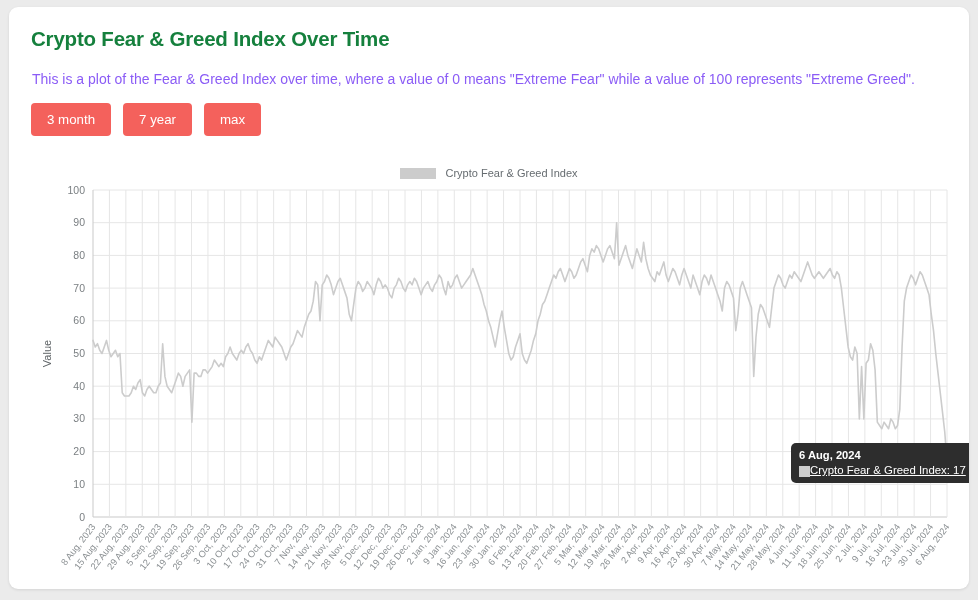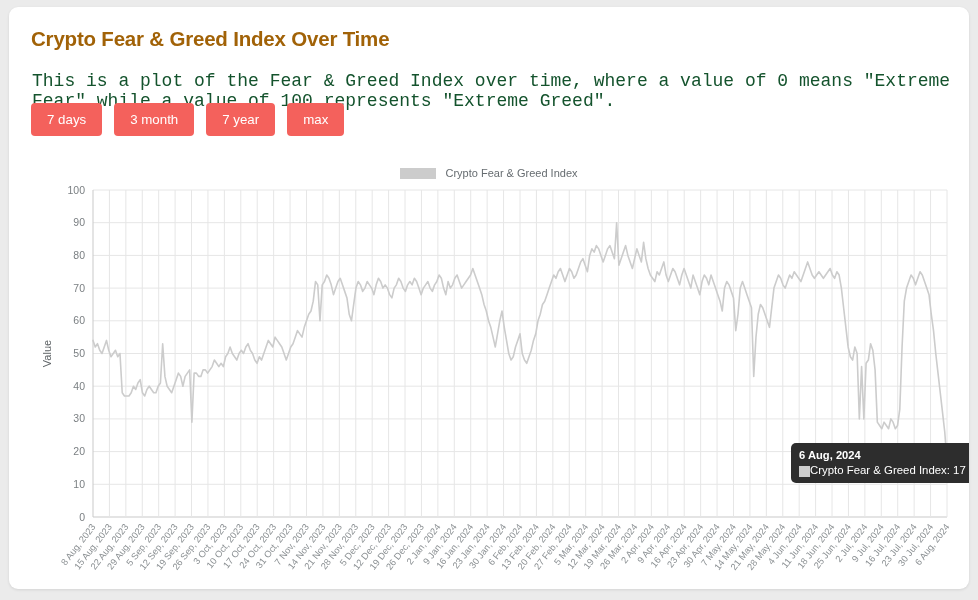--- a/index.html
+++ b/index.html
@@ -17,30 +17,29 @@
     background: #ffffff;
     border-radius: 9px;
     box-shadow: 0 1px 3px rgba(0,0,0,0.10);
     overflow: hidden;
   }
   #title {
     position: absolute;
     left: 22px; top: 20px;
     font-size: 20.5px;
     font-weight: bold;
-    color: #a16207;
+    color: #15803d;
     letter-spacing: -0.2px;
     text-align: center;
   }
   #subtitle {
     position: absolute;
     left: 23px; top: 64px;
-    font-size: 18px;
-    color: #14532d;
-    font-family: Liberation Mono, monospace;
+    font-size: 14px;
+    color: #8b5cf6;
   }
   #btn-row {
     position: absolute;
     left: 22px; top: 96px;
     display: flex;
     gap: 12px;
   }
   .rangebtn {
     background: #f4615c;
     color: #ffffff;
@@ -87,34 +86,33 @@
     left: 762px; top: 281px;
     background: #2d2d2d;
     border-radius: 5px;
     padding: 5px 8px 6px 8px;
     color: #ffffff;
     font-size: 11.4px;
     line-height: 14px;
     white-space: nowrap;
   }
   #tt-date { font-weight: bold; font-size: 11.2px; }
-  #tt-row { display: flex; align-items: flex-end; gap: 0; margin-top: 1px; }
+  #tt-row { display: flex; align-items: flex-end; gap: 0; margin-top: 1px; text-decoration: underline; }
   #tt-swatch { width: 11px; height: 11px; background: #cccccc; display: inline-block; }
 </style>
 </head>
 <body>
 
 <div id="card">
 
   <div id="title">Crypto Fear &amp; Greed Index Over Time</div>
 
   <div id="subtitle">This is a plot of the Fear &amp; Greed Index over time, where a value of 0 means "Extreme Fear" while a value of 100 represents "Extreme Greed".</div>
 
   <div id="btn-row">
-    <button class="rangebtn">7 days</button>
     <button class="rangebtn">3 month</button>
     <button class="rangebtn">7 year</button>
     <button class="rangebtn">max</button>
   </div>
 
   <div id="chart-wrap">
 
     <div id="legend">
       <span id="legend-swatch"></span>
       <span id="legend-label">Crypto Fear &amp; Greed Index</span>

